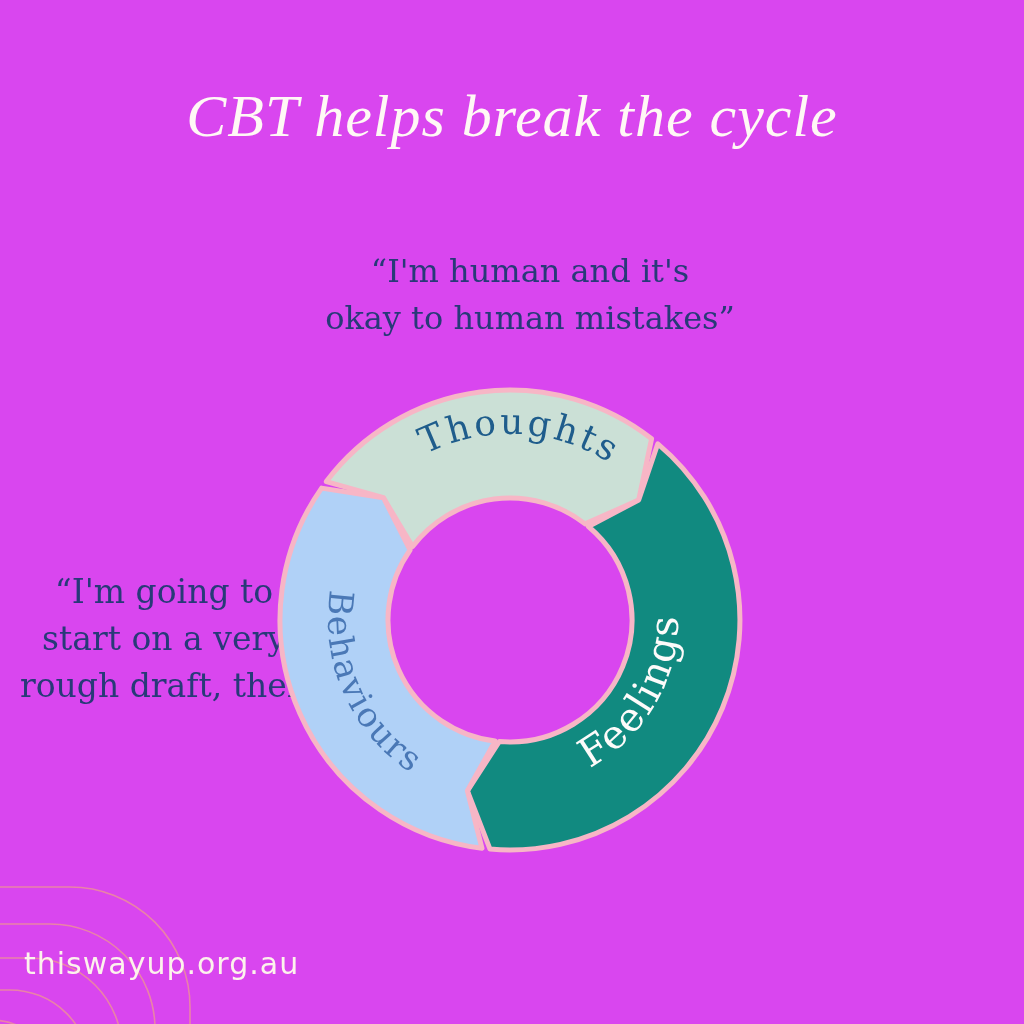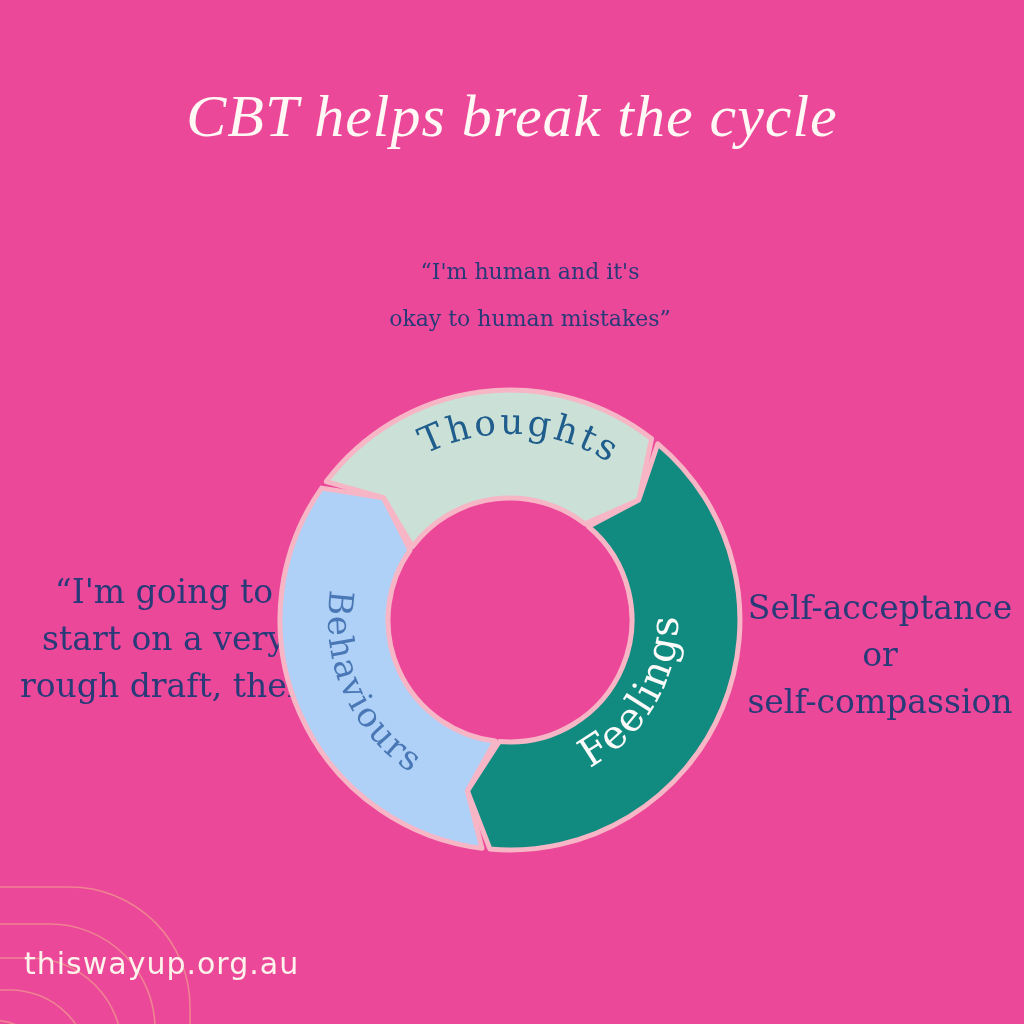--- a/index.html
+++ b/index.html
@@ -1,20 +1,20 @@
 <!DOCTYPE html>
 <html><head>
 <meta charset="utf-8">
 <style>
   html, body { margin: 0; padding: 0; }
   .canvas {
     position: relative;
     width: 1024px;
     height: 1024px;
-    background: #ec4899;
+    background: #d946ef;
     overflow: hidden;
     font-family: "DejaVu Serif", serif;
   }
   .title {
     position: absolute;
     top: 82px;
     left: 0;
     width: 100%;
     text-align: center;
     font-family: "Liberation Serif", serif;
@@ -25,21 +25,21 @@
     color: #fff8f5;
     margin: 0;
   }
   .quote {
     position: absolute;
     color: #283a78;
     text-align: center;
     font-size: 33px;
     line-height: 47px;
   }
-  .quote-top   { top: 248px; left: 250px; width: 560px; font-size: 22px; }
+  .quote-top   { top: 248px; left: 250px; width: 560px; font-size: 32px; }
   .quote-left  { top: 568px; left: 18px;  width: 292px; }
   .note-right  { top: 584px; left: 742px; width: 276px; }
   .cycle-svg {
     position: absolute;
     left: 250px;
     top: 360px;
     width: 520px;
     height: 520px;
   }
   .cycle-svg path.seg {
@@ -90,25 +90,20 @@
     <div>“I'm human and it's</div>
     <div>okay to human mistakes”</div>
   </div>
 
   <div class="quote quote-left">
     <div>“I'm going to</div>
     <div>start on a very</div>
     <div>rough draft, then</div>
   </div>
 
-  <div class="quote note-right">
-    <div>Self-acceptance</div>
-    <div>or</div>
-    <div>self-compassion</div>
-  </div>
 
   <svg class="cycle-svg" viewBox="0 0 520 520">
     <defs>
       <path id="thoughts-label-path" d="M167.0 98.9 A186 186 0 0 1 369.3 109.5"></path>
       <path id="feelings-label-path" d="M328.4 413.5 A168 168 0 0 0 427.1 242.4"></path>
       <path id="behaviours-label-path" d="M96.4 180.2 A182 182 0 0 0 209.8 434.9"></path>
     </defs>
 
     <path class="seg" d="M76.3 121.6 A230 230 0 0 1 401.6 78.8 L388.7 140.0 L335.1 163.9 A122 122 0 0 0 162.6 186.6 L133.4 137.7 Z" fill="#cbe0d6"></path>
 

